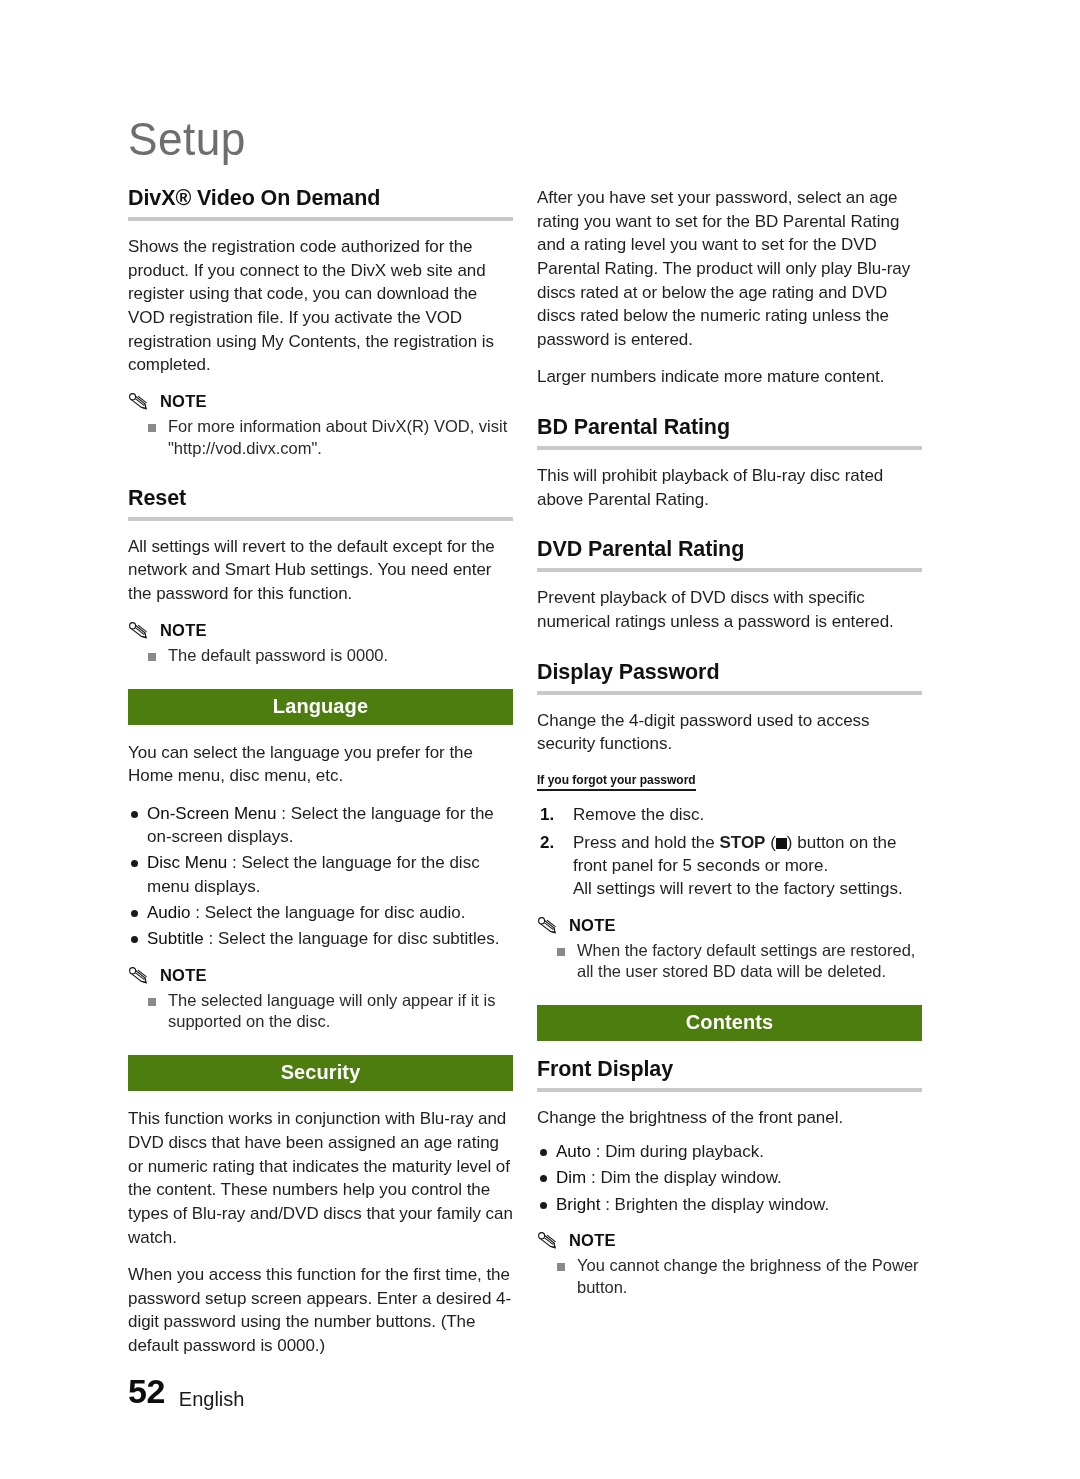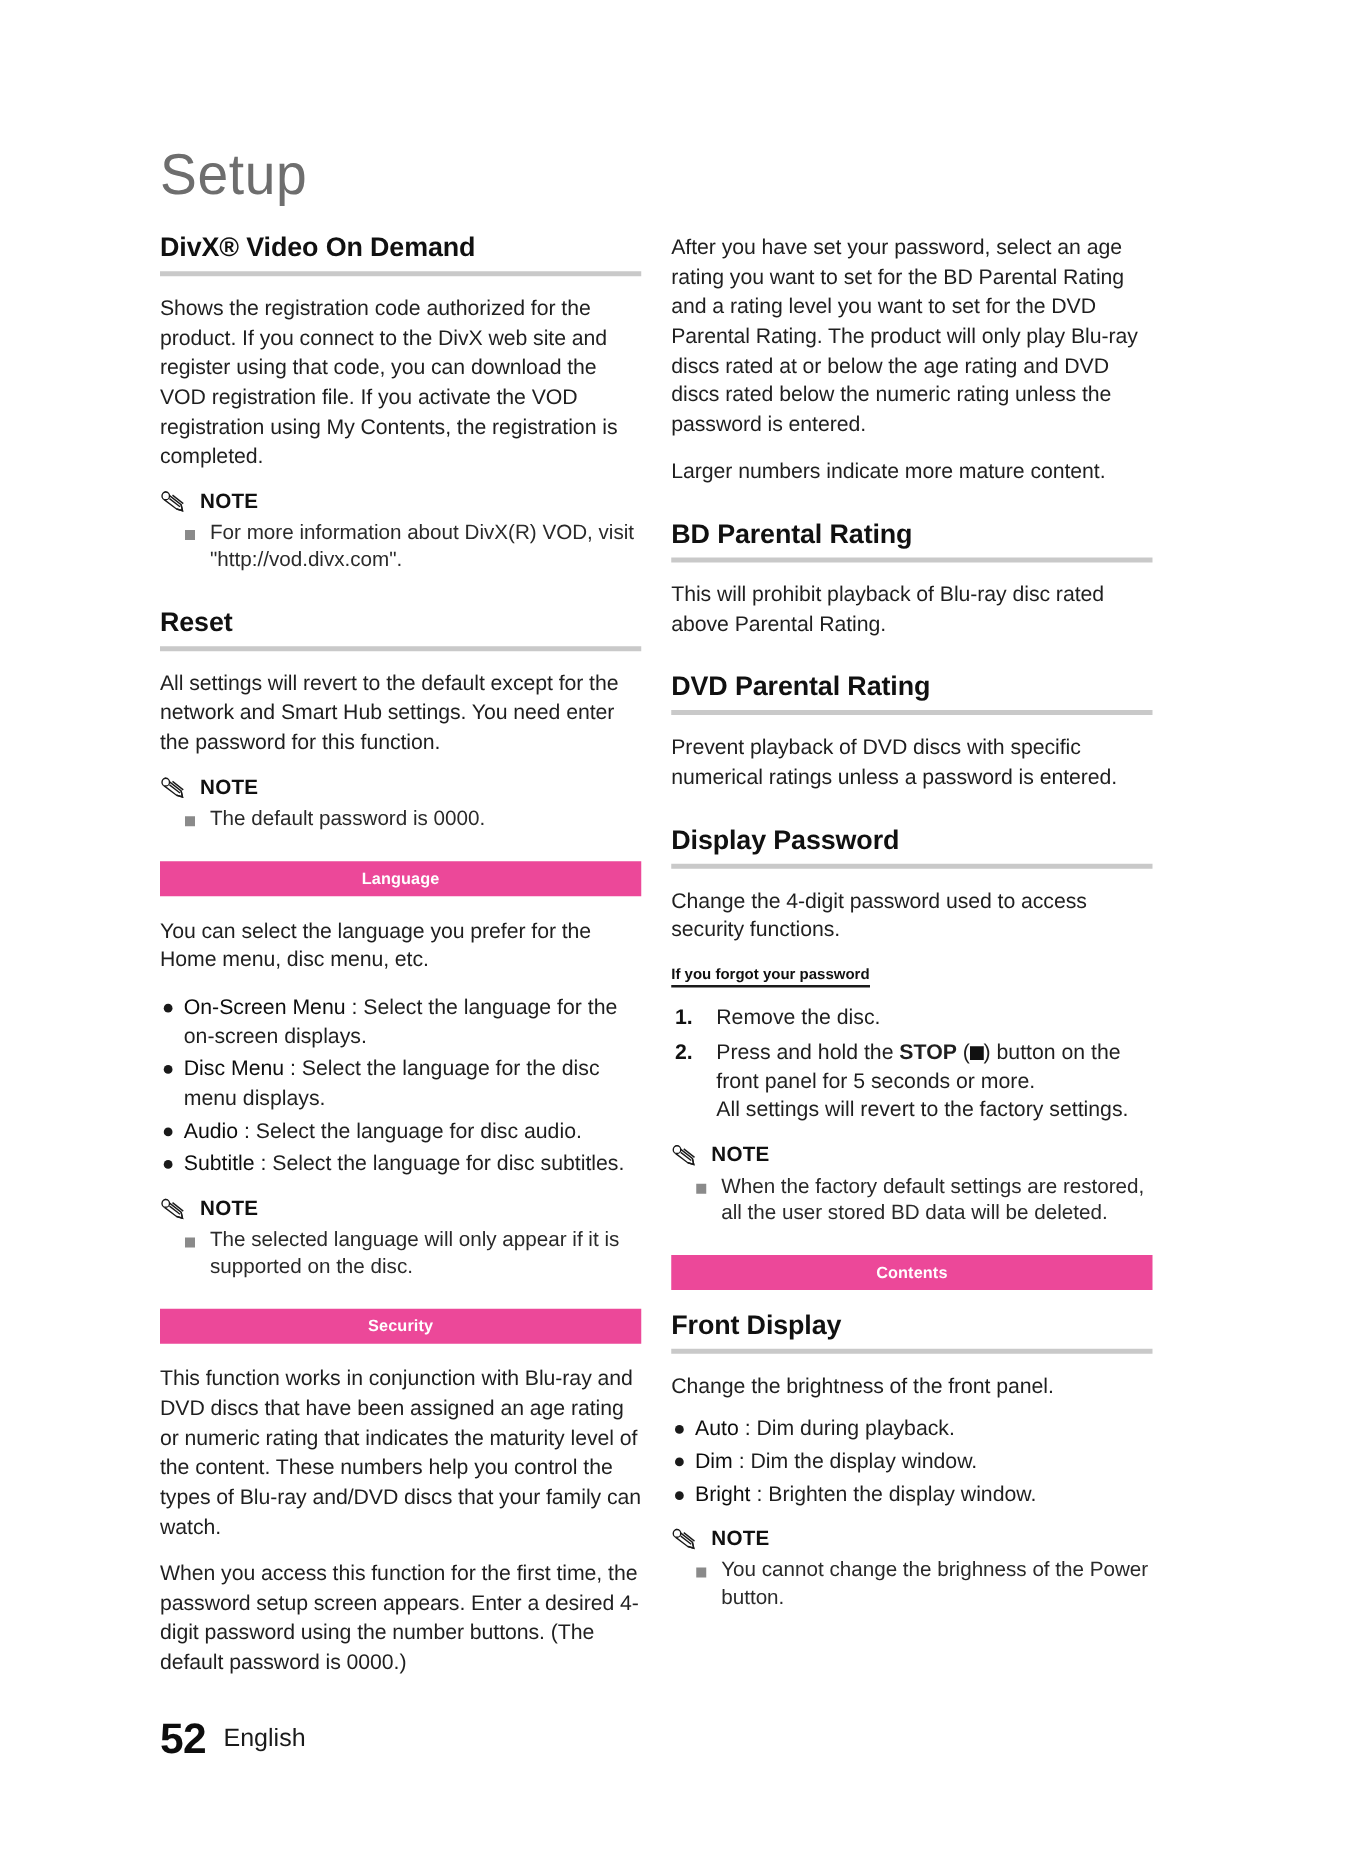--- a/index.html
+++ b/index.html
@@ -81,23 +81,23 @@
     line-height: 1.39;
     margin: 0 0 14px 0;
     color: #1f1f1f;
     letter-spacing: -0.05px;
   }
   p.body.tight { margin-bottom: 10px; }
   p.body:last-child { margin-bottom: 0; }
 
   
   .section-bar {
-    background: #ec4899;
+    background: #4d7c0f;
     color: #ffffff;
-    font-size: 13px;
+    font-size: 20px;
     font-weight: bold;
     text-align: center;
     padding: 6px 0 7px 0;
     margin: 22px 0 16px 0;
     letter-spacing: 0.1px;
   }
 
   
   .note-head {
     display: flex;
@@ -195,21 +195,21 @@
     background: #111;
     vertical-align: -1px;
   }
 
   
   .footer {
     position: absolute;
     left: 128px;
     bottom: 68px;
     display: flex;
-    align-items: center;
+    align-items: flex-end;
     gap: 14px;
   }
   .page-num {
     font-size: 34px;
     font-weight: bold;
     color: #0d0d0d;
     letter-spacing: -0.5px;
   }
   .page-lang {
     font-size: 20px;

